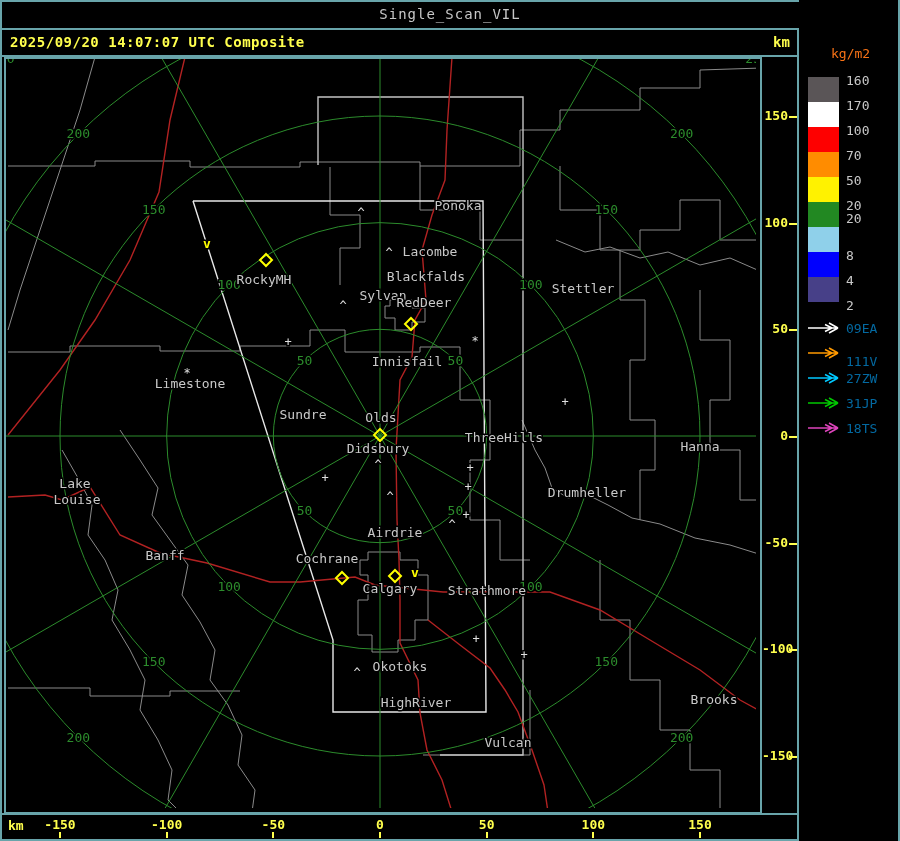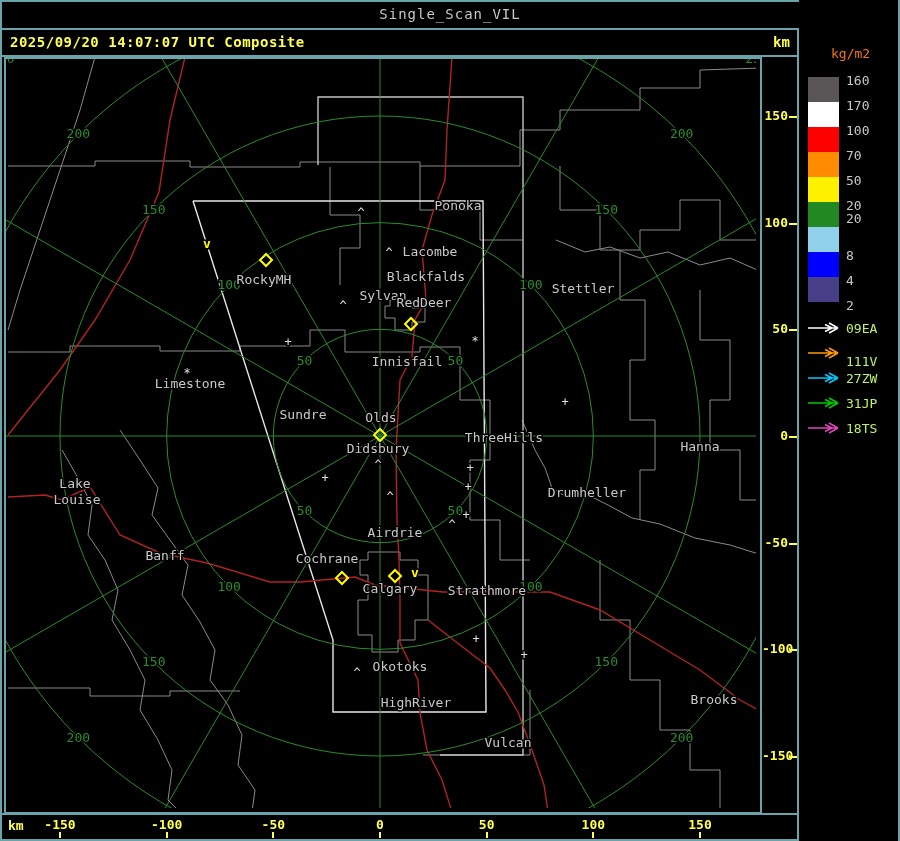--- a/index.html
+++ b/index.html
@@ -22,21 +22,21 @@
   .baxis{position:absolute;left:4px;top:816px;width:793px;height:22px;}
   .baxis .unit{position:absolute;left:4px;top:2px;color:#ffff4d;font-size:13px;font-weight:bold;}
   .baxis .lbl{position:absolute;top:1px;transform:translateX(-50%);color:#ffff4d;font-size:13px;font-weight:bold;}
   .baxis .tick{position:absolute;top:16px;width:2px;height:6px;background:#ffff4d;}
   
   .legend{position:absolute;left:799px;top:0;width:99px;height:841px;background:#000;}
   .legend .unit{position:absolute;left:32px;top:46px;color:#f97316;font-size:13px;}
   .legend .sw{position:absolute;left:9px;width:31px;height:25px;}
   .legend .swl{position:absolute;left:47px;color:#c8c8c8;font-size:13px;transform:translateY(-50%);}
   .legend .arrow{position:absolute;left:8px;width:34px;height:16px;transform:translateY(-50%);}
-  .legend .arl{position:absolute;left:47px;color:#bef264;font-size:13px;transform:translateY(-50%);}
+  .legend .arl{position:absolute;left:47px;color:#0369a1;font-size:13px;transform:translateY(-50%);}
 </style>
 </head>
 <body>
 
 <div class="stage">
 
   <div class="hline teal" style="left:0;top:0;width:900px;"></div>
   <div class="hline teal" style="left:0;top:28px;width:900px;"></div>
   <div class="vline teal" style="left:0;top:0;height:841px;"></div>
   <div class="vline teal" style="left:898px;top:0;height:841px;"></div>

